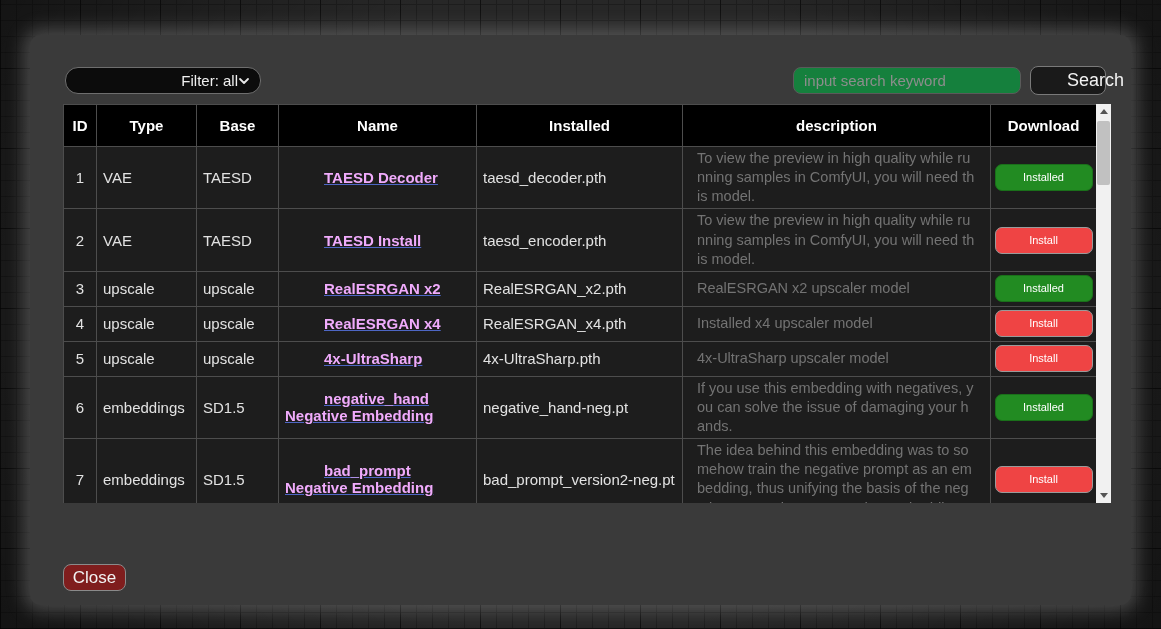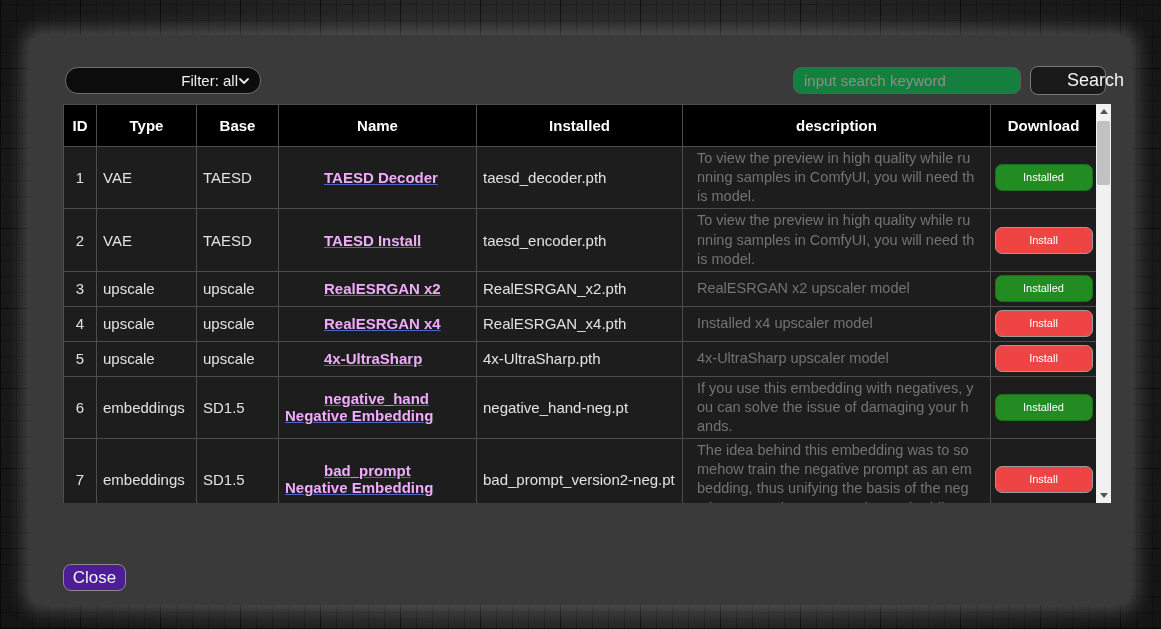--- a/index.html
+++ b/index.html
@@ -70,21 +70,21 @@
   
   .scrollbar { width:15px; height:399px; background:#f1f1f1; position:relative; }
   .sb-btn { position:absolute; left:0; width:15px; height:15px; background:#f1f1f1; display:flex; align-items:center; justify-content:center; cursor:pointer; }
   .sb-btn.up { top:0; } .sb-btn.down { bottom:0; }
   .tri-up { width:0; height:0; border-left:4px solid transparent; border-right:4px solid transparent; border-bottom:5px solid #555; }
   .tri-down { width:0; height:0; border-left:4px solid transparent; border-right:4px solid transparent; border-top:5px solid #555; }
   .sb-thumb { position:absolute; left:1px; top:17px; width:13px; height:64px; background:#c1c1c1; border-radius:2px; cursor:grab; }
   
   .close-btn {
     position:absolute; left:33px; top:529px; width:63px; height:27px;
-    background:#4c1d95; border:1px solid #8a8a8a; border-radius:8px;
+    background:#7f1d1d; border:1px solid #8a8a8a; border-radius:8px;
     color:#f2f2f2; font-size:17px; cursor:pointer;
     font-family:"Liberation Sans", sans-serif;
   }
 </style>
 </head>
 <body>
 
 <div class="dialog">
 
   <div class="filter-select">

